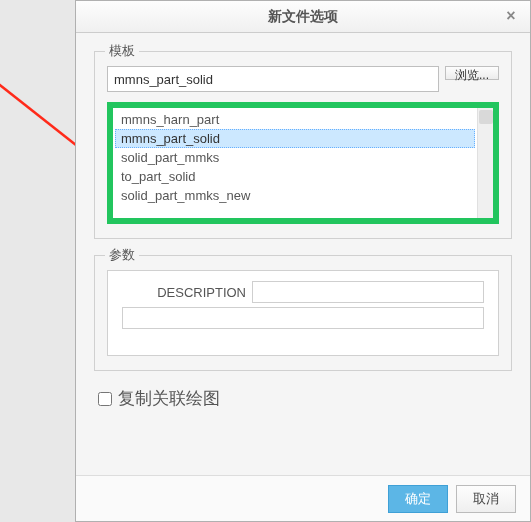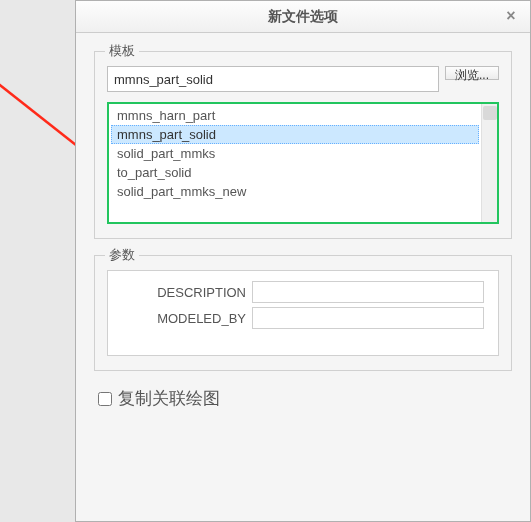--- a/index.html
+++ b/index.html
@@ -12,21 +12,21 @@
 
 .content { padding: 18px 18px 0 18px; }
 
 .fieldset { border: 1px solid #d0d0d0; padding: 14px 12px 14px 12px; margin-bottom: 16px; position: relative; }
 .fieldset .legend { position: absolute; top: -10px; left: 10px; background: #f5f5f5; padding: 0 4px; color: #555; font-size: 13px; }
 
 .input-row { display: flex; gap: 6px; margin-bottom: 10px; }
 .text-input { flex: 1; height: 26px; border: 1px solid #bfbfbf; padding: 0 6px; background: #fff; font-size: 13px; color: #333; }
 .browse-btn { width: 54px; height: 14px; border: 1px solid #bfbfbf; background: linear-gradient(#fdfdfd, #ececec); cursor: pointer; font-size: 12px; color: #333; }
 
-.listbox-wrap { border: 2px solid #22c55e; background: #fff; height: 122px; display: flex; }
+.listbox-wrap { border: 6px solid #22c55e; background: #fff; height: 122px; display: flex; }
 .listbox { flex: 1; overflow: hidden; padding: 2px; }
 .list-item { padding: 2px 6px; color: #555; font-size: 13px; cursor: pointer; }
 .list-item.selected { background: #cce8ff; border: 1px dotted #66b0ff; padding: 1px 5px; color: #333; }
 .scroll-track { width: 16px; background: #f0f0f0; border-left: 1px solid #e0e0e0; position: relative; }
 .scroll-thumb { width: 14px; height: 14px; background: #d9d9d9; position: absolute; top: 2px; left: 1px; border-radius: 2px; }
 
 .param-box { border: 1px solid #d0d0d0; background: #fff; padding: 10px 14px 22px 14px; }
 .param-row { display: flex; align-items: center; margin-bottom: 4px; }
 .param-label { width: 130px; text-align: right; padding-right: 6px; color: #555; font-size: 13px; }
 .param-input { flex: 1; height: 22px; border: 1px solid #cfcfcf; background: #fff; padding: 0 4px; }
@@ -87,26 +87,29 @@
     </div>
 
     <div class="fieldset">
       <span class="legend">参数</span>
       <div class="param-box">
         <div class="param-row">
           <div class="param-label">DESCRIPTION</div>
           <input class="param-input" value="" style="">
         </div>
         <div class="param-row">
-          <div class="param-label">MODELED_BY</div>
           <input class="param-input" value="" style="">
         </div>
       </div>
     </div>
 
     <div class="checkbox-row">
       <input type="checkbox" style="">
       <label>复制关联绘图</label>
     </div>
 
   </div>
 
+  <div class="footer">
+    <button class="btn btn-primary">确定</button>
+    <button class="btn btn-default">取消</button>
+  </div>
 </div>
 
 </body></html>

